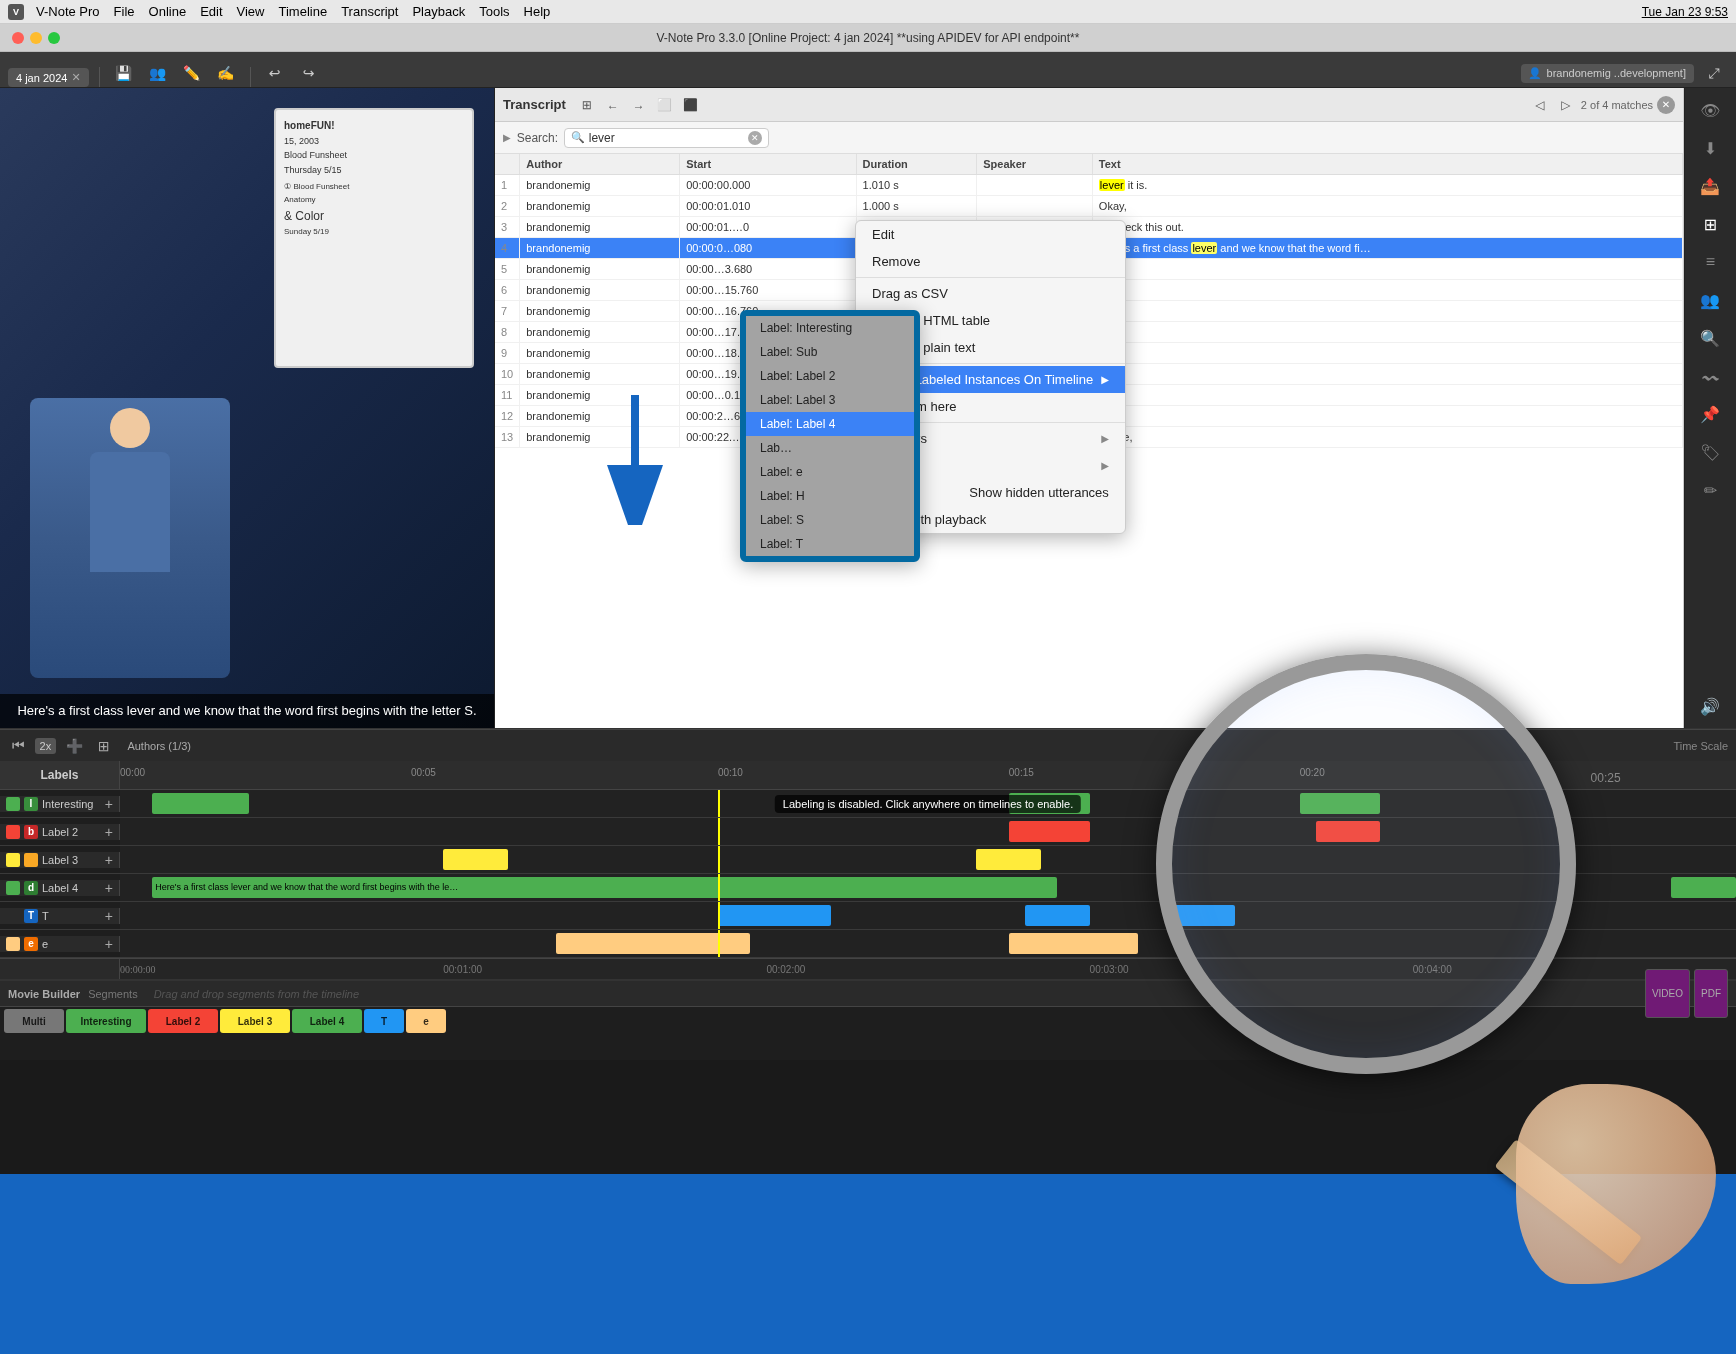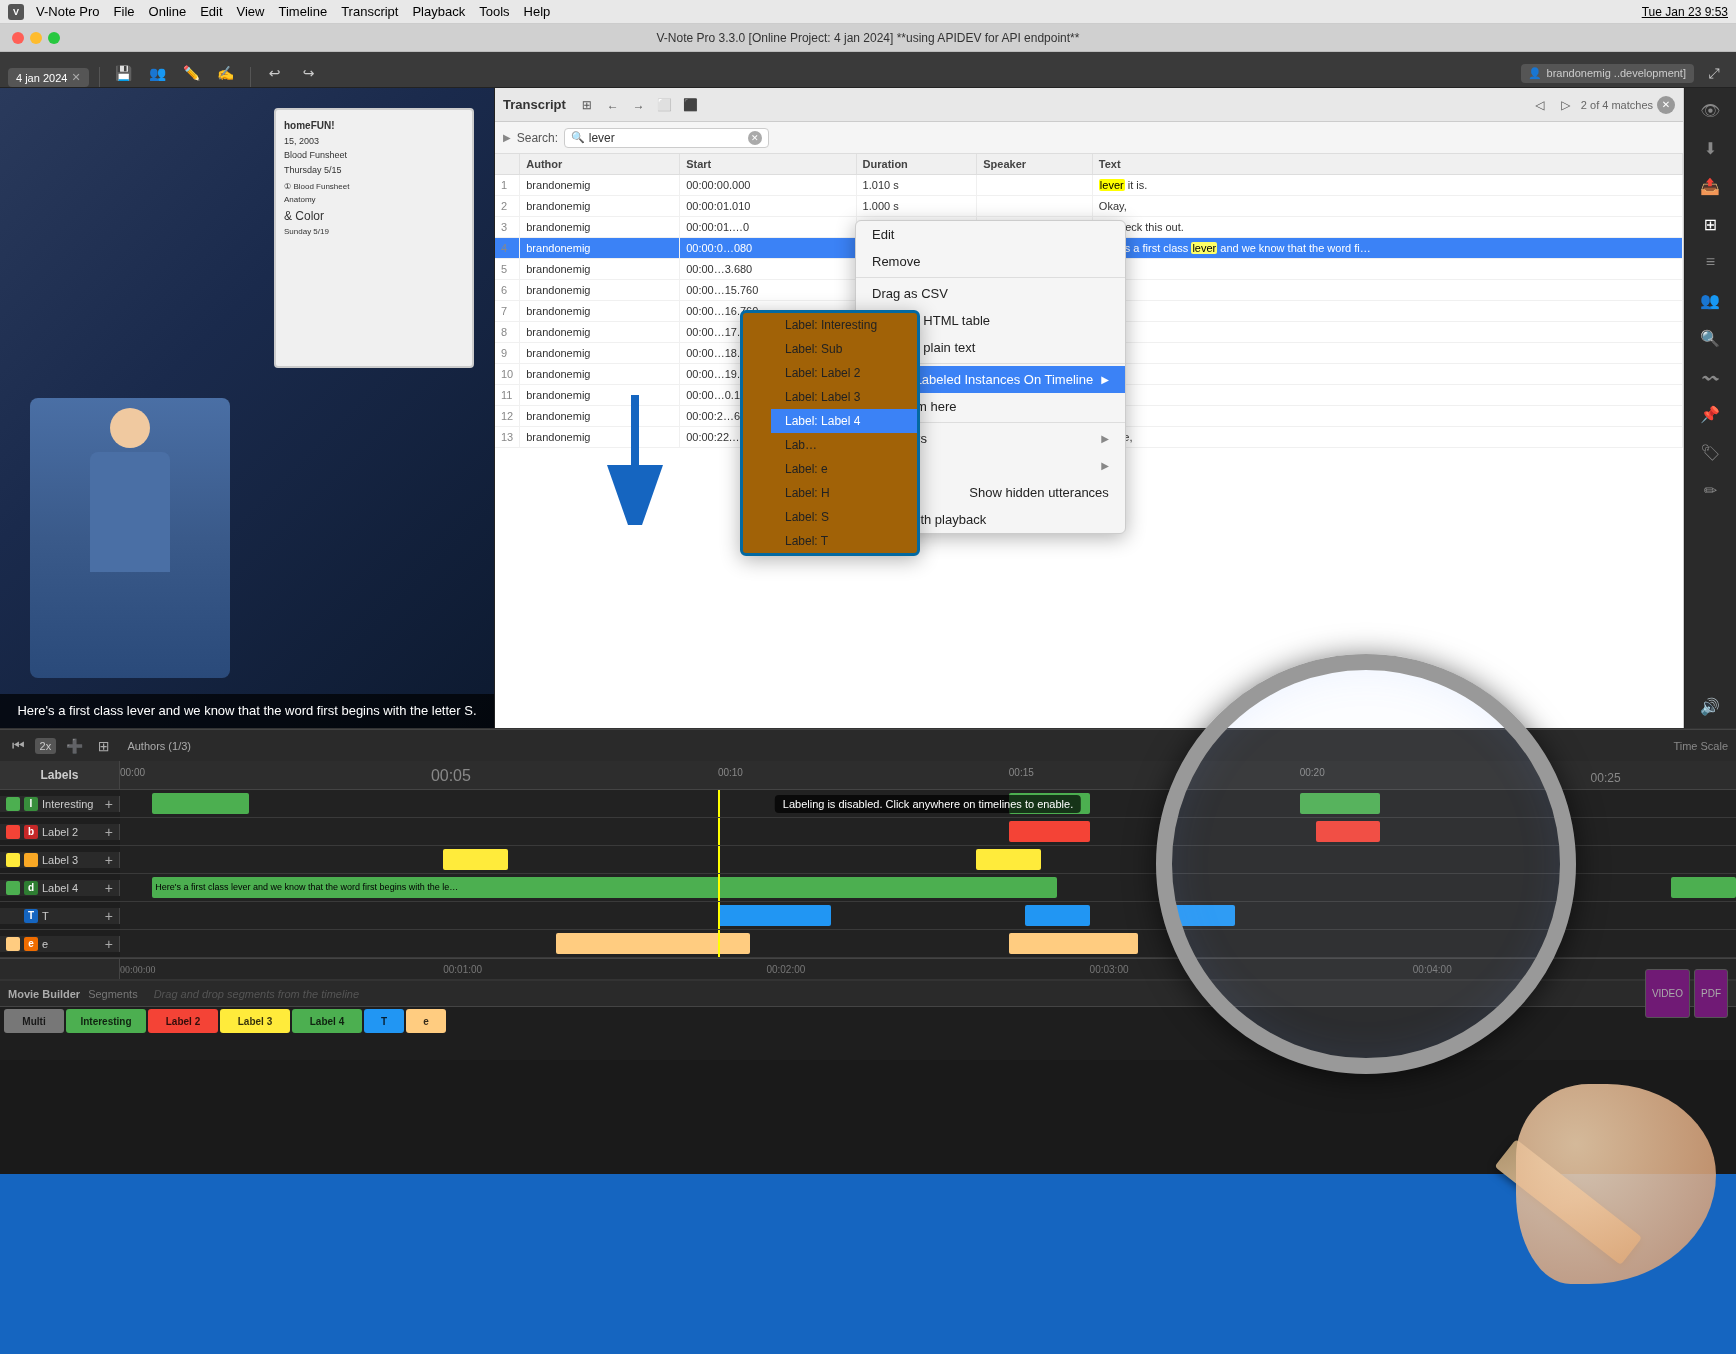--- a/index.html
+++ b/index.html
@@ -438,27 +438,26 @@
     .ctx-separator {
       height: 1px;
       background: #ddd;
       margin: 2px 0;
     }
     .ctx-submenu-arrow { font-size: 10px; color: #888; }
 
     
     .sub-menu {
       position: absolute;
-      background: #a16207;
-      border: 3px solid #0369a1;
+      background: #a3a3a3;
+      border: 6px solid #0369a1;
       border-radius: 6px;
       box-shadow: 0 4px 20px rgba(0,0,0,0.3);
       min-width: 180px;
       z-index: 1001;
-      padding-left: 28px;
     }
     .sub-item {
       padding: 5px 14px;
       font-size: 12px;
       color: #222;
       cursor: pointer;
     }
     .sub-item.highlighted { background: #3b82f6; color: white; }
 
     
@@ -758,21 +757,21 @@
     <span class="authors-info">Authors (1/3)</span>
     <span class="time-scale-label">Time Scale</span>
   </div>
 
   <div style="display:flex; border-bottom:1px solid #444;">
     <div style="width:120px; background:#333; display:flex; align-items:center; justify-content:center; height:28px; border-right:1px solid #444;">
       <span style="font-size:12px; color:#ccc; font-weight:600;">Labels</span>
     </div>
     <div style="flex:1; background:#2d2d2d; position:relative; height:28px;">
       <span style="position:absolute;left:0px;font-size:10px;color:#888;top:6px;">00:00</span>
-      <span style="position:absolute;left:18%;font-size:16px;color:#888;top:6px;margin-left:20px;">00:05</span>
+      <span style="position:absolute;left:18%;font-size:10px;color:#888;top:6px;">00:05</span>
       <span style="position:absolute;left:37%;font-size:10px;color:#888;top:6px;">00:10</span>
       <span style="position:absolute;left:55%;font-size:10px;color:#888;top:6px;">00:15</span>
       <span style="position:absolute;left:73%;font-size:10px;color:#888;top:6px;">00:20</span>
       <span style="position:absolute;left:91%;font-size:12px;color:#888;top:10px;">00:25</span>
     </div>
   </div>
 
   <div class="label-row">
     <div class="label-name-cell">
       <div class="label-color-box" style="background:#4caf50;"></div>

